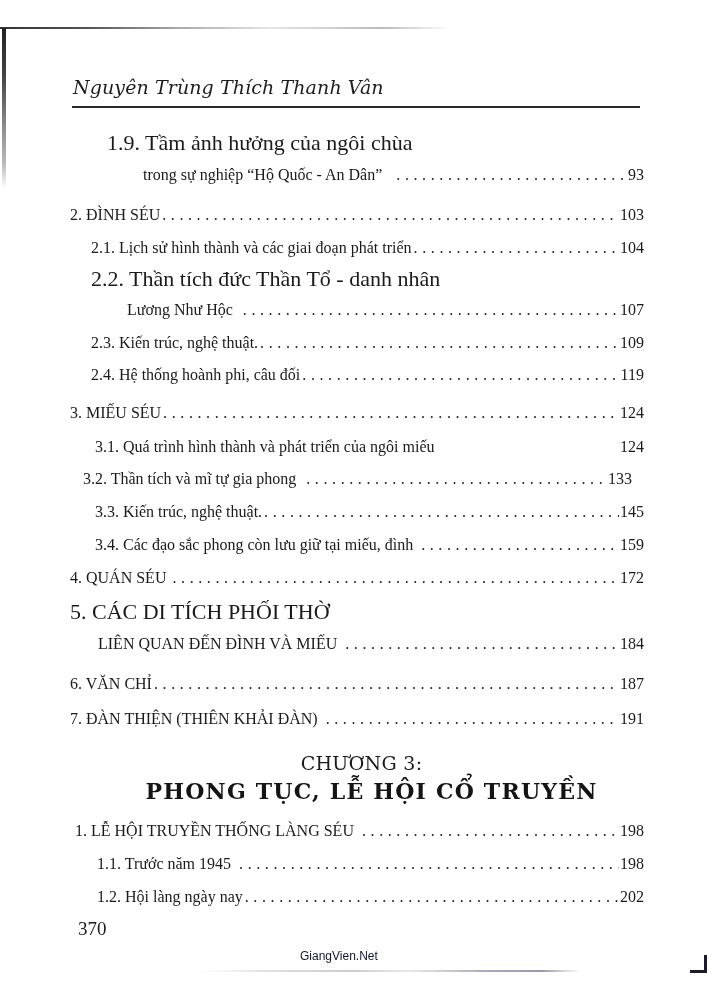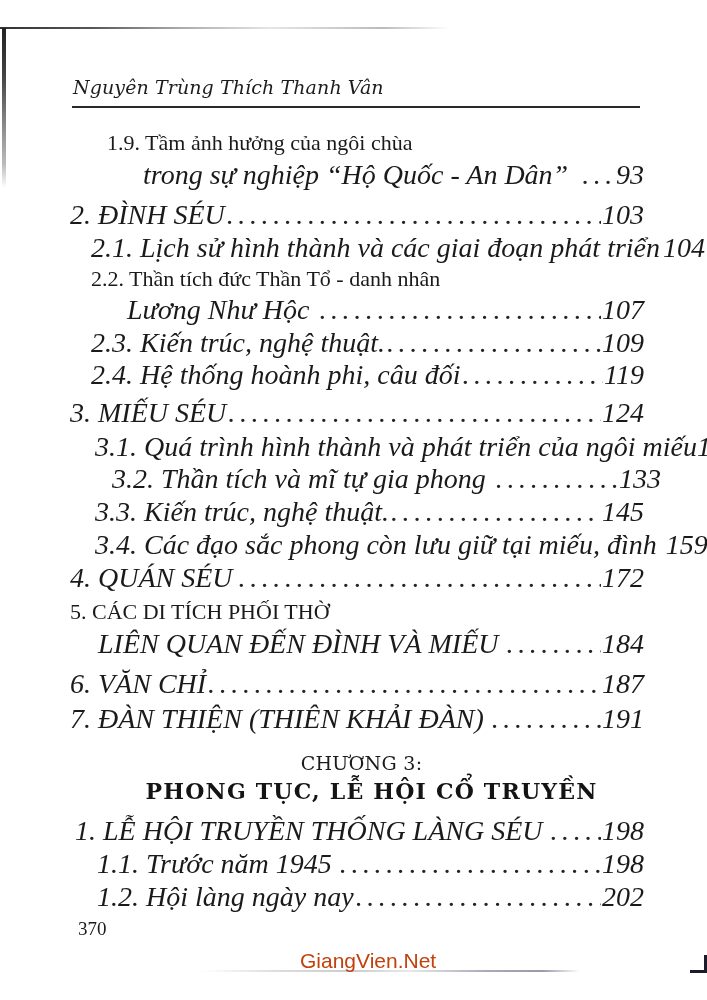--- a/index.html
+++ b/index.html
@@ -85,25 +85,24 @@
     .toc {
       position: absolute;
       left: 0;
       top: 0;
       width: 707px;
     }
     .toc-row {
       position: absolute;
       display: flex;
       align-items: baseline;
-      font-size: 28px;
+      font-size: 16px;
       line-height: 26px;
       white-space: nowrap;
       color: #1a1a1a;
-      font-style: italic;
     }
     .toc-row .text { flex: 0 0 auto; }
     .toc-row .leader {
       flex: 1 1 auto;
       overflow: hidden;
       white-space: nowrap;
       letter-spacing: 4.6px;
       margin: 0 1px 0 2px;
       color: #222;
     }
@@ -151,22 +150,22 @@
       left: 78px;
       top: 918px;
       font-size: 19px;
       color: #1a1a1a;
     }
     .watermark {
       position: absolute;
       left: 300px;
       top: 949px;
       font-family: "Liberation Sans", "DejaVu Sans", sans-serif;
-      font-size: 21px;
-      color: #c2410c;
+      font-size: 12px;
+      color: #0f172a;
     }
   </style>
 </head>
 <body>
 
 <div class="scan-top-edge"></div>
 <div class="scan-left-edge"></div>
 <div class="scan-bottom-edge"></div>
 <div class="scan-corner-br">
     <div class="h"></div>
@@ -226,21 +225,21 @@
     <span class="text"><span>3.</span> <span>MIẾU SÉU</span></span>
     <span class="leader">..................................................................................................</span>
     <span class="page">124</span>
   </div>
 
   <div class="toc-row" style="left:95px; top:434px; width:549px;">
     <span class="text"><span>3.1.</span> <span>Quá trình hình thành và phát triển của ngôi miếu</span></span>
     <span class="page nogap" style="margin-left:auto;">124</span>
   </div>
 
-  <div class="toc-row" style="left:112px; top:466px; width:549px;">
+  <div class="toc-row" style="left:83px; top:466px; width:549px;">
     <span class="text"><span>3.2.</span> <span>Thần tích và mĩ tự gia phong</span></span>
     <span class="leader" style="margin-left:10px;">..................................................................................................</span>
     <span class="page">133</span>
   </div>
 
   <div class="toc-row" style="left:95px; top:499px; width:549px;">
     <span class="text"><span>3.3.</span> <span>Kiến trúc, nghệ thuật.</span></span>
     <span class="leader">..................................................................................................</span>
     <span class="page">145</span>
   </div>

